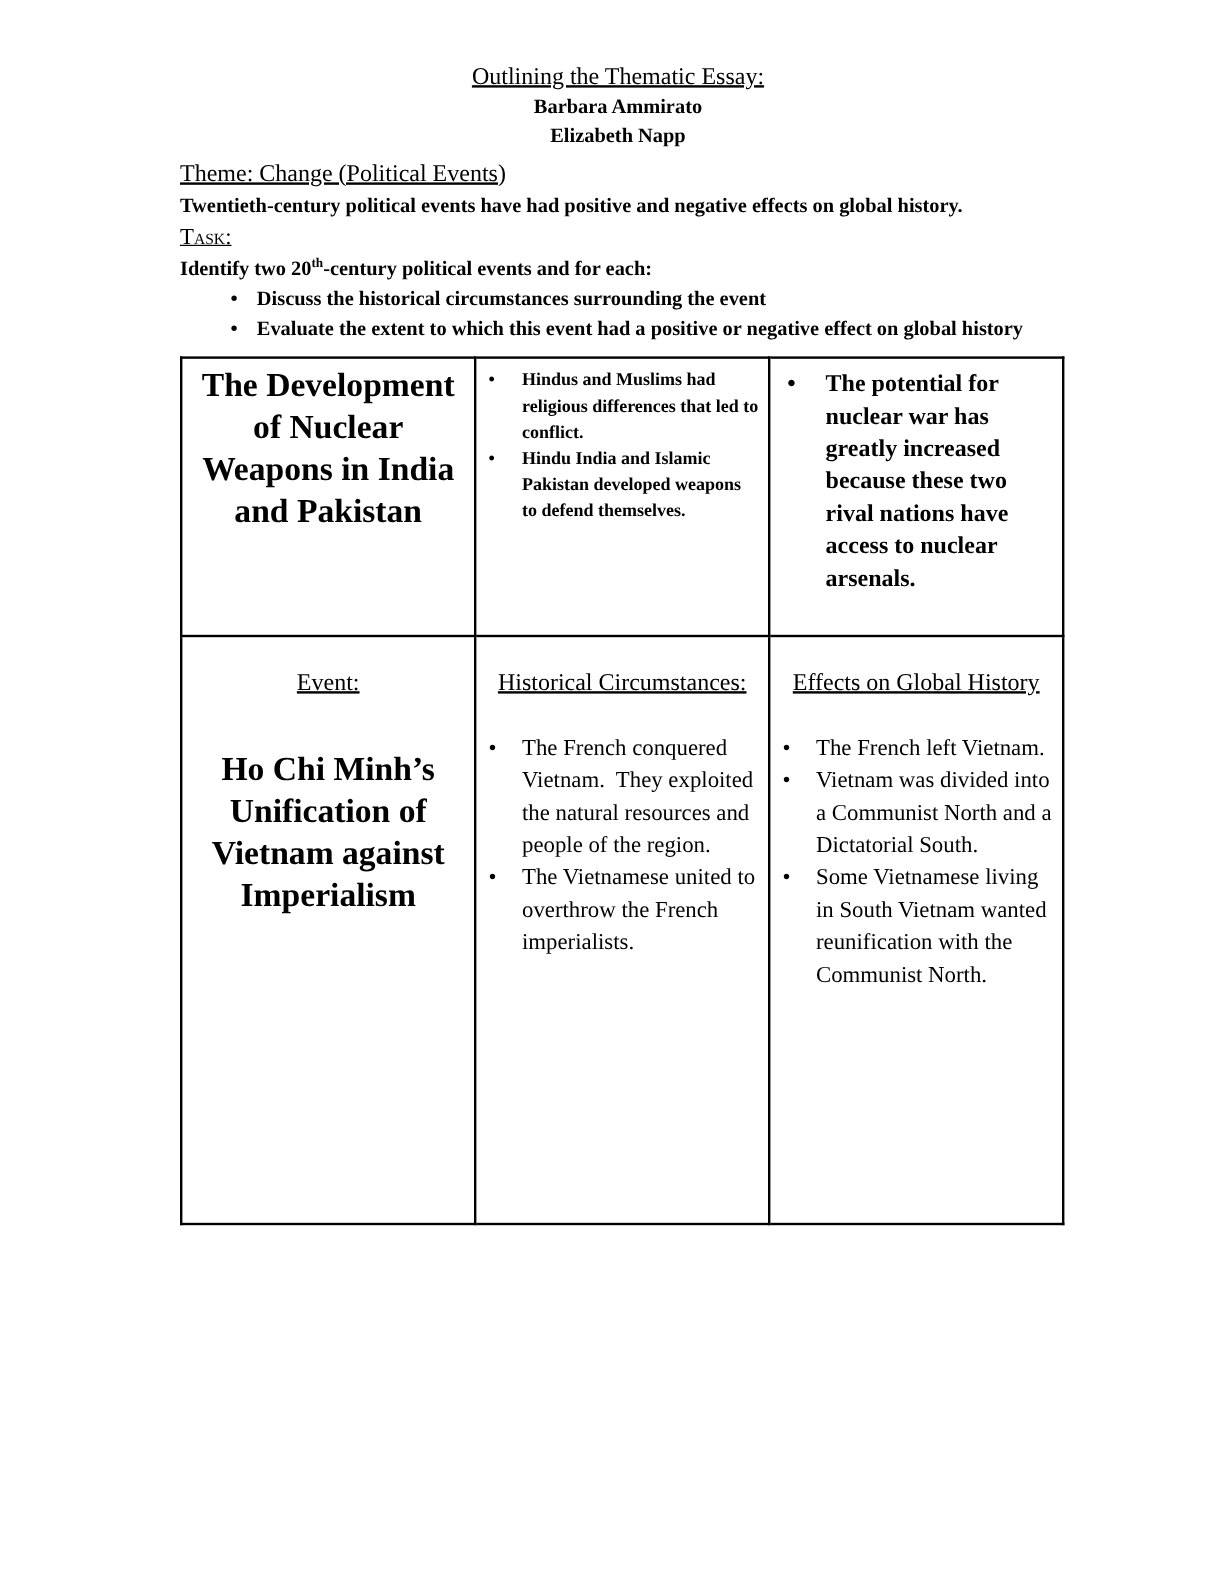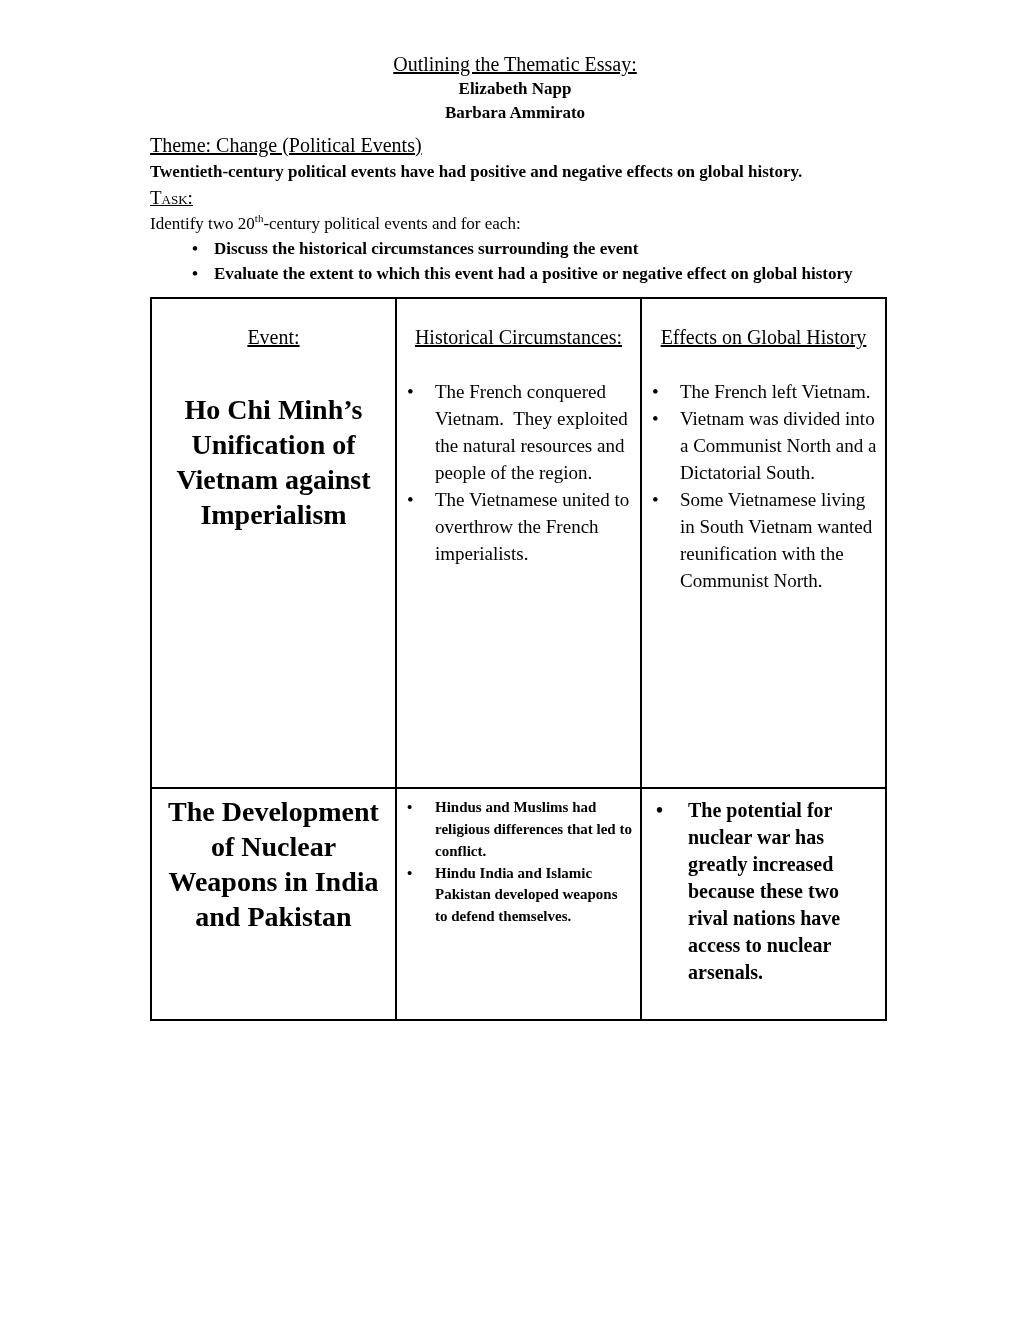--- a/index.html
+++ b/index.html
@@ -13,21 +13,21 @@
 
   .center{text-align:center;}
   .u{text-decoration:underline;}
   .b{font-weight:bold;}
 
   .doc-title{font-size:20px;line-height:1.25;}
   .byline{font-size:17px;line-height:1.4;}
   .theme-heading{font-size:20px;line-height:1.3;margin-top:7px;}
   .theme-statement{font-size:17px;font-weight:bold;line-height:1.42;margin-top:2px;}
   .task-heading{font-size:19px;font-variant:small-caps;line-height:1.15;margin-top:3px;display:inline-block;}
-  .task-instruction{font-size:17px;font-weight:normal;line-height:1.45;margin-top:3px;}
+  .task-instruction{font-size:17px;font-weight:bold;line-height:1.45;margin-top:3px;}
   sup{font-size:11px;vertical-align:super;line-height:0;}
 
   .task-bullets{margin-top:1px;}
   .t-item{display:flex;font-size:17px;font-weight:bold;line-height:1.45;padding-left:42px;}
   .t-item .marker{flex:0 0 22px;}
   .t-item .txt{flex:1;}
 
   table.outline{
     border-collapse:collapse;
     table-layout:fixed;
@@ -64,22 +64,22 @@
 
   .row1-cell{height:476px;}
   .row2-cell{height:218px;}
 </style>
 </head>
 <body>
 
 <div class="page">
 
   <div class="doc-title center u">Outlining the Thematic Essay: </div>
+  <div class="byline center b">Barbara Ammirato</div>
   <div class="byline center b">Elizabeth Napp</div>
-  <div class="byline center b">Barbara Ammirato</div>
 
   <div class="theme-heading"><span class="u">Theme: Change (Political Events) </span></div>
   <div class="theme-statement">Twentieth-century political events have had positive and negative effects on global history.</div>
 
   <div><span class="task-heading u">Task:</span></div>
 
   <div class="task-instruction"><span>Identify two 20</span><sup>th</sup><span>-century political events and for each:</span></div>
 
   <div class="task-bullets">
     <div class="t-item">
@@ -94,20 +94,46 @@
 
   <table class="outline">
     <colgroup>
         <col class="c1">
         <col class="c2">
         <col class="c3">
       </colgroup>
 
     <tbody>
         <tr>
+      <td class="row2-cell mid">
+        <div class="big-title">The Development of Nuclear Weapons in India and Pakistan</div>
+      </td>
+      <td class="row2-cell">
+        <div class="cell-bullets flush r2-hist">
+          <div class="c-item">
+            <span class="marker">•</span>
+            <span class="txt">Hindus and Muslims had religious differences that led to conflict.</span>
+          </div>
+          <div class="c-item">
+            <span class="marker">•</span>
+            <span class="txt">Hindu India and Islamic Pakistan developed weapons to defend themselves.</span>
+          </div>
+        </div>
+      </td>
+      <td class="row2-cell">
+        <div class="cell-bullets flush r2-eff">
+          <div class="c-item">
+            <span class="marker">•</span>
+            <span class="txt">The potential for nuclear war has greatly increased because these two rival nations have access to nuclear arsenals.</span>
+          </div>
+        </div>
+      </td>
+    </tr>
+
+    <tr>
       <td class="row1-cell">
         <div class="cell-head">Event:</div>
         <div class="big-title row1">Ho Chi Minh’s Unification of Vietnam against Imperialism</div>
       </td>
       <td class="row1-cell">
         <div class="cell-head">Historical Circumstances: </div>
         <div class="cell-bullets r1-list">
           <div class="c-item">
             <span class="marker">•</span>
             <span class="txt">The French conquered Vietnam.  They exploited the natural resources and people of the region.</span>
@@ -129,42 +155,16 @@
             <span class="marker">•</span>
             <span class="txt">Vietnam was divided into a Communist North and a Dictatorial South.</span>
           </div>
           <div class="c-item">
             <span class="marker">•</span>
             <span class="txt">Some Vietnamese living in South Vietnam wanted reunification with the Communist North.</span>
           </div>
         </div>
       </td>
     </tr>
-
-    <tr>
-      <td class="row2-cell mid">
-        <div class="big-title">The Development of Nuclear Weapons in India and Pakistan</div>
-      </td>
-      <td class="row2-cell">
-        <div class="cell-bullets flush r2-hist">
-          <div class="c-item">
-            <span class="marker">•</span>
-            <span class="txt">Hindus and Muslims had religious differences that led to conflict.</span>
-          </div>
-          <div class="c-item">
-            <span class="marker">•</span>
-            <span class="txt">Hindu India and Islamic Pakistan developed weapons to defend themselves.</span>
-          </div>
-        </div>
-      </td>
-      <td class="row2-cell">
-        <div class="cell-bullets flush r2-eff">
-          <div class="c-item">
-            <span class="marker">•</span>
-            <span class="txt">The potential for nuclear war has greatly increased because these two rival nations have access to nuclear arsenals.</span>
-          </div>
-        </div>
-      </td>
-    </tr>
   </tbody>
     </table>
 
 </div>
 
 </body></html>

